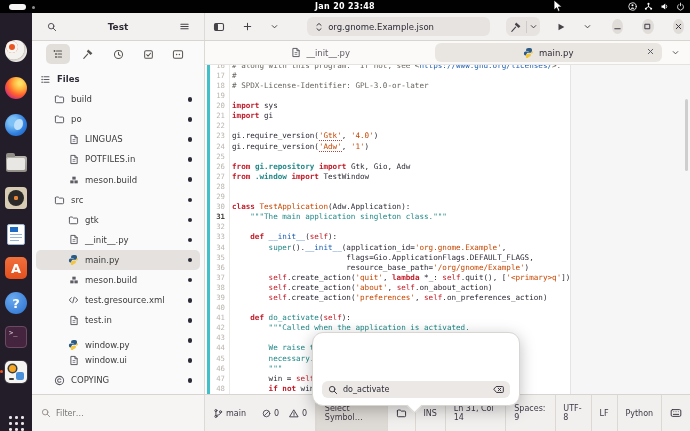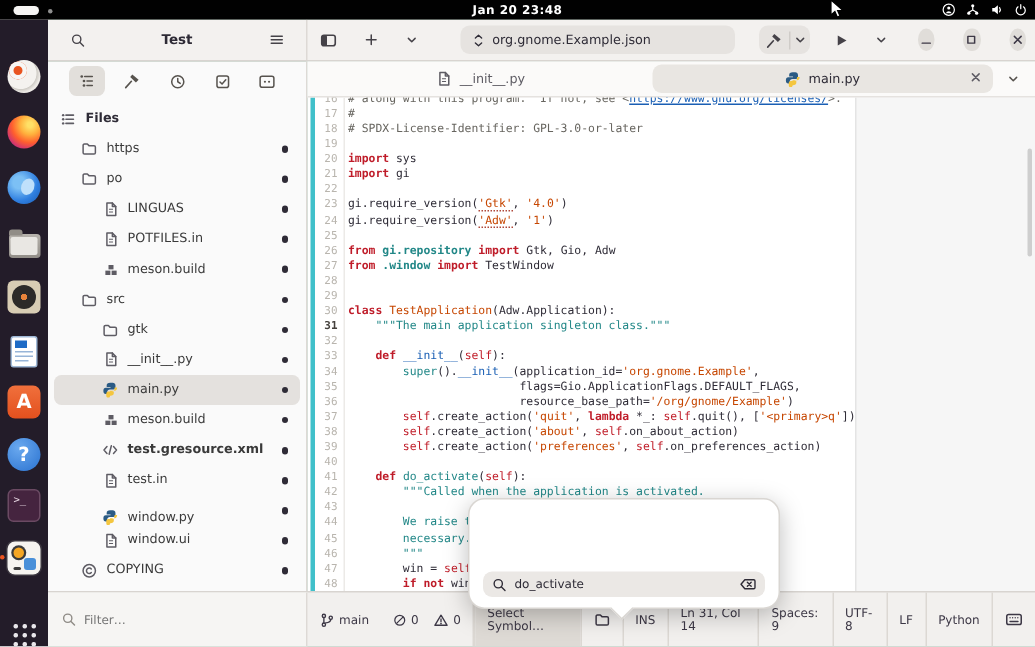--- a/index.html
+++ b/index.html
@@ -55,21 +55,21 @@
   .tab-chev{flex:none;width:26px;display:flex;align-items:center;justify-content:center;color:#57534e}
   .code{flex:1;position:relative;overflow:hidden;font-family:"DejaVu Sans Mono",monospace;font-size:7.6px}
   .changebar{position:absolute;left:2px;top:0;bottom:0;width:2.5px;background:#41c0ca;z-index:2}
   .gutter-sep{position:absolute;left:24px;top:0;bottom:0;width:1px;background:#eceae7;z-index:2}
   .margin-overlay{position:absolute;left:365px;right:0;top:0;bottom:0;background:rgba(0,0,0,.035);border-left:1px solid rgba(0,0,0,.07);z-index:1}
   .codelines{position:absolute;left:0;top:-4.2px;right:0;z-index:3}
   .cline{height:10.1px;line-height:10.1px;white-space:pre;display:flex}
   .ln{flex:0 0 20px;text-align:right;color:#b9b5ae;font-size:7.3px}
   .ln.cur{color:#44403c;font-weight:bold}
   .ltext{padding-left:7px}
-  .tk-c{color:#67655f}.tk-l{color:#1a5fb4;text-decoration:underline}
+  .tk-c{color:#67655f}.tk-l{color:#1a5fb4;}
   .tk-k{color:#bf1c29;font-weight:bold}.tk-s{color:#c64600}
   .tk-d{color:#218787}.tk-m{color:#218787;font-weight:bold}
   .tk-C{color:#c64600;font-weight:normal}.tk-f{color:#1a5fb4}
   .tk-F{color:#218787}.tk-S{color:#c01c28}.tk-p{color:#2e2b36}
   .sp{border-bottom:1px dotted #b0483a}
   .vscroll{position:absolute;right:2px;top:34px;width:3px;height:72px;border-radius:2px;background:rgba(0,0,0,.16);z-index:4}
 
   
   .popup{position:absolute;left:107px;top:291px;width:208px;height:74px;background:#fff;border:1px solid #d9d6d2;border-radius:11px;box-shadow:0 4px 16px rgba(0,0,0,.26);z-index:10}
   .popup-tail{position:absolute;left:96px;bottom:-6px;width:11px;height:11px;background:#fff;border-right:1px solid #d9d6d2;border-bottom:1px solid #d9d6d2;transform:rotate(45deg)}
@@ -363,21 +363,21 @@
               </svg>
             </span>
             <span>Files</span>
           </div>
           <div class="tree-row" style="padding-left: 18px;">
             <span class="ticon">
               <svg width="11" height="10" viewBox="0 0 12 11">
                 <path d="M1.5 3.2V8.6a1 1 0 0 0 1 1h7a1 1 0 0 0 1-1V4.4a1 1 0 0 0-1-1H5.8L4.6 2.2H2.5a1 1 0 0 0-1 1Z" stroke="currentColor" fill="none" stroke-width="1.1" stroke-linecap="round" stroke-linejoin="round"></path>
               </svg>
             </span>
-            <span>https</span>
+            <span>build</span>
             <span class="tdot"></span>
           </div>
           <div class="tree-row" style="padding-left: 18px;">
             <span class="ticon">
               <svg width="11" height="10" viewBox="0 0 12 11">
                 <path d="M1.5 3.2V8.6a1 1 0 0 0 1 1h7a1 1 0 0 0 1-1V4.4a1 1 0 0 0-1-1H5.8L4.6 2.2H2.5a1 1 0 0 0-1 1Z" stroke="currentColor" fill="none" stroke-width="1.1" stroke-linecap="round" stroke-linejoin="round"></path>
               </svg>
             </span>
             <span>po</span>
             <span class="tdot"></span>
@@ -458,21 +458,21 @@
             <span class="ticon">
               <svg width="10" height="10" viewBox="0 0 12 12">
                 <rect x="1.5" y="6.5" width="4" height="3.5" fill="currentColor"></rect>
                 <rect x="6.5" y="6.5" width="4" height="3.5" fill="currentColor"></rect>
                 <rect x="4" y="2" width="4" height="3.5" fill="currentColor"></rect>
               </svg>
             </span>
             <span>meson.build</span>
             <span class="tdot"></span>
           </div>
-          <div class="tree-row" style="padding-left: 32px; font-weight: bold;">
+          <div class="tree-row" style="padding-left: 32px;">
             <span class="ticon">
               <svg width="11" height="10" viewBox="0 0 12 11">
                 <path d="M3.6 3 1.4 5.5 3.6 8M8.4 3l2.2 2.5L8.4 8M6.8 2.4 5.2 8.6" stroke="currentColor" fill="none" stroke-width="1.1" stroke-linecap="round" stroke-linejoin="round"></path>
               </svg>
             </span>
             <span>test.gresource.xml</span>
             <span class="tdot"></span>
           </div>
           <div class="tree-row" style="padding-left: 32px;">
             <span class="ticon">

